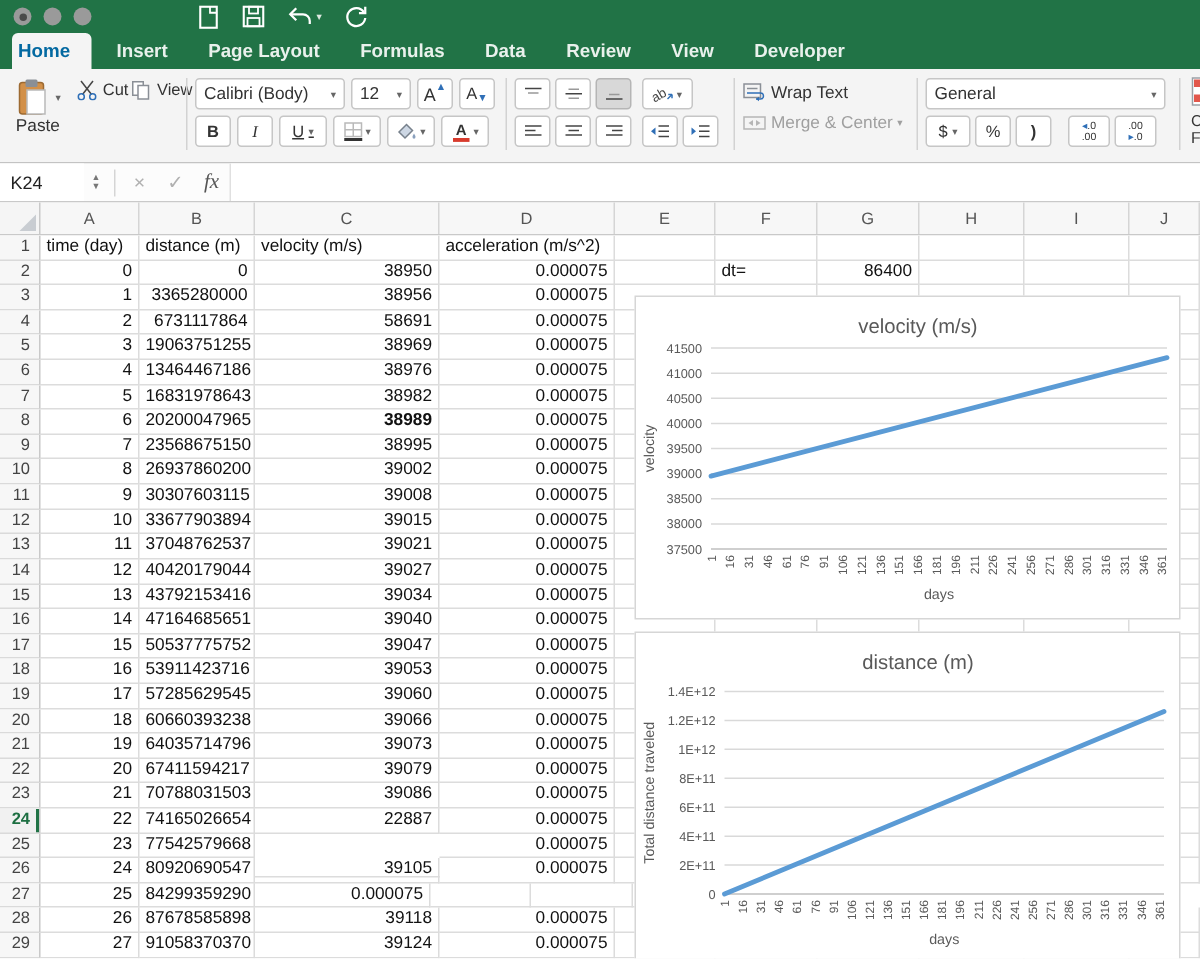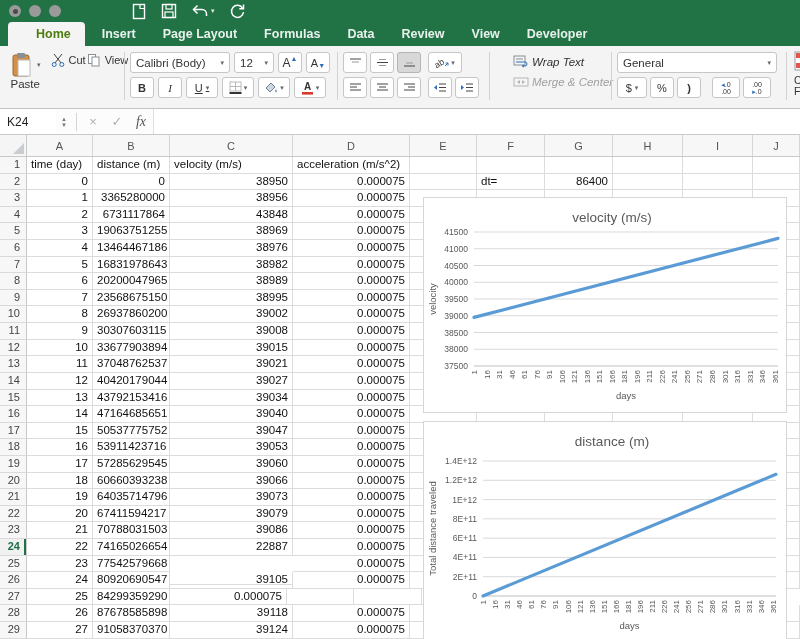--- a/index.html
+++ b/index.html
@@ -16,22 +16,22 @@
   .light .dot { width:5px; height:5px; border-radius:50%; background:#4a4a4a; }
   .tb-icons { display:flex; align-items:center; gap:14px; margin-left:70px; }
   .tb-btn { display:flex; align-items:center; }
   .caret-w { color:#dfe9e2; font-size:7px; margin-left:2px; }
 
   
   .tabbar { position:absolute; left:0; top:22px; width:800px; height:24px;
             background:#217346; display:flex; align-items:flex-end; }
   .tab { color:#e9f1ec; font-size:12.5px; font-weight:bold; padding:4px 10px 5px 10px;
          margin-left:7px; white-space:nowrap; }
-  .tab.active { background:#f4f4f4; color:#4d7c0f; border-radius:4px 4px 0 0;
-                padding:5px 14px 5px 28px; margin-left:8px; }
+  .tab.active { background:#f4f4f4; color:#0369a1; border-radius:4px 4px 0 0;
+                padding:5px 14px 5px 4px; margin-left:8px; }
 
   
   .ribbon { position:absolute; left:0; top:46px; width:800px; height:63px;
             background:#f4f4f4; border-bottom:1px solid #c3c3c3; font-size:11px; color:#333; }
   .rdiv { position:absolute; top:6px; bottom:8px; width:1px; background:#d2d2d2; }
   .grp { position:absolute; top:0; height:62px; }
   .btn { background:#fff; border:1px solid #c6c6c6; border-radius:3px;
          display:inline-flex; align-items:center; justify-content:center; color:#333; }
   .btn.pressed { background:#d8d8d8; border-color:#b5b5b5; }
   .sel { background:#fff; border:1px solid #c6c6c6; border-radius:3px; display:flex;
@@ -313,21 +313,21 @@
             <path d="M1 3 L4 5.5 L1 8" fill="#2f6fb7"></path>
             <line x1="6" y1="2" x2="13" y2="2" stroke="#444"></line>
             <line x1="6" y1="5.5" x2="13" y2="5.5" stroke="#444"></line>
             <line x1="6" y1="9" x2="13" y2="9" stroke="#444"></line>
           </svg>
         </div>
     </div>
   </div>
   <div class="rdiv" style="left:489px;"></div>
 
-  <div class="grp" style="left:513px; width:110px;font-style:italic;">
+  <div class="grp" style="left:495px; width:110px;">
     <div class="rowflex" style="margin-top:9px;">
       <svg width="16" height="13" viewBox="0 0 16 13">
           <rect x="1" y="1" width="11" height="9" fill="none" stroke="#8a8f96"></rect>
           <line x1="3" y1="4" x2="10" y2="4" stroke="#8a8f96"></line>
           <path d="M3 7 H12 a2 2 0 0 1 0 4 H9" fill="none" stroke="#2f6fb7"></path>
           <path d="M11 9.5 L9 11 L11 12.5" fill="#2f6fb7"></path>
         </svg>
       <span class="mini-label">Wrap Text</span>
     </div>
     <div class="rowflex" style="margin-top:8px;">
@@ -450,21 +450,21 @@
       <div class="cell" style="width: 68px;"></div>
       <div class="cell" style="width: 68px;"></div>
       <div class="cell" style="width: 70px;"></div>
       <div class="cell" style="width: 70px;"></div>
       <div class="cell" style="width: 47px;"></div>
     </div>
     <div class="grow">
       <div class="rowhead">4</div>
       <div class="cell num" style="width: 66px;">2</div>
       <div class="cell num" style="width: 77px;">6731117864</div>
-      <div class="cell num" style="width: 123px;">43848</div>
+      <div class="cell num" style="width: 123px;">58691</div>
       <div class="cell num" style="width: 117px;">0.000075</div>
       <div class="cell" style="width: 67px;"></div>
       <div class="cell" style="width: 68px;"></div>
       <div class="cell" style="width: 68px;"></div>
       <div class="cell" style="width: 70px;"></div>
       <div class="cell" style="width: 70px;"></div>
       <div class="cell" style="width: 47px;"></div>
     </div>
     <div class="grow">
       <div class="rowhead">5</div>
@@ -502,21 +502,21 @@
       <div class="cell" style="width: 68px;"></div>
       <div class="cell" style="width: 68px;"></div>
       <div class="cell" style="width: 70px;"></div>
       <div class="cell" style="width: 70px;"></div>
       <div class="cell" style="width: 47px;"></div>
     </div>
     <div class="grow">
       <div class="rowhead">8</div>
       <div class="cell num" style="width: 66px;">6</div>
       <div class="cell num" style="width: 77px;">20200047965</div>
-      <div class="cell num" style="width: 123px;">38989</div>
+      <div class="cell num" style="width: 123px; font-weight: bold;">38989</div>
       <div class="cell num" style="width: 117px;">0.000075</div>
       <div class="cell" style="width: 67px;"></div>
       <div class="cell" style="width: 68px;"></div>
       <div class="cell" style="width: 68px;"></div>
       <div class="cell" style="width: 70px;"></div>
       <div class="cell" style="width: 70px;"></div>
       <div class="cell" style="width: 47px;"></div>
     </div>
     <div class="grow">
       <div class="rowhead">9</div>

